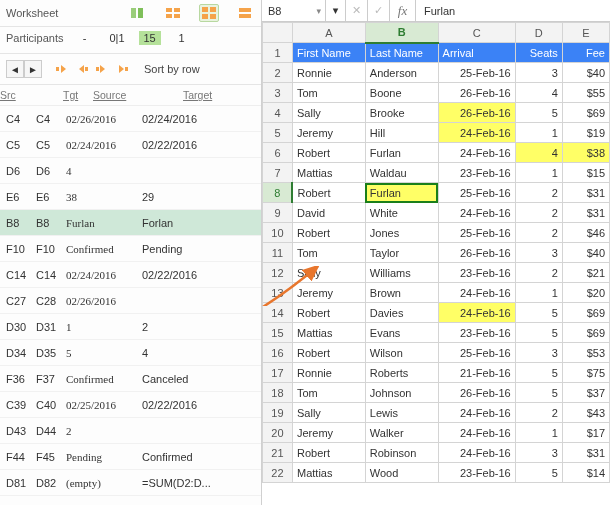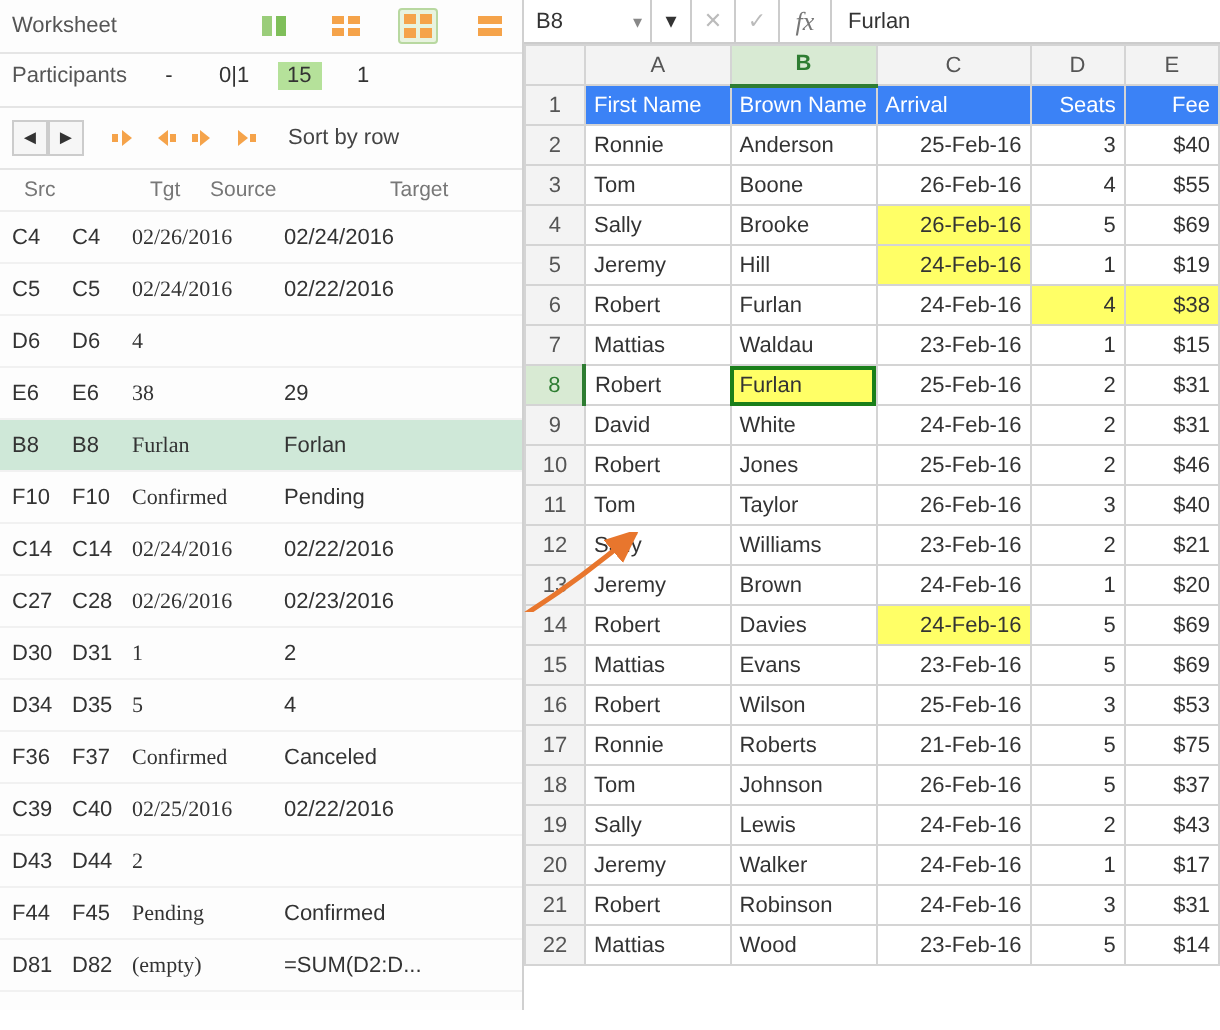--- a/index.html
+++ b/index.html
@@ -15,21 +15,21 @@
   .iconbtn.active { background:#e8f3df; border-color:#b8d8a0;}
   .stats-row { display:flex; align-items:center; gap:10px; padding:4px 6px 8px; border-bottom:1px solid #e5e5e5;}
   .stats-label { color:#555;}
   .stat { min-width:22px; text-align:center; padding:1px 4px; font-size:11px;}
   .stat.green { background:#b5e19a; }
   .nav-row { display:flex; align-items:center; gap:4px; padding:6px; border-bottom:1px solid #e5e5e5;}
   .nav-arrows { display:flex; gap:0; margin-right:8px;}
   .nav-arrow { width:18px; height:18px; background:#f6f6f6; border:1px solid #ccc; display:flex; align-items:center; justify-content:center; font-size:10px; color:#333;}
   .sm-ico { width:16px; height:16px; display:flex; align-items:center; justify-content:center;}
   .sort-label { margin-left:10px; color:#444;}
-  .diff-head { display:flex; padding:4px 0 4px 12px; border-bottom:1px solid #eee; color:#777; font-size:10.5px;}
+  .diff-head { display:flex; padding:4px 0 4px 0; border-bottom:1px solid #eee; color:#777; font-size:10.5px;text-decoration:underline;}
   .diff-head .c1{width:30px;} .diff-head .c2{width:30px;margin-left:33px;} .diff-head .c3{width:90px;} .diff-head .c4{flex:1;}
   .diff-body { overflow:hidden; flex:1;}
   .diff-row { display:flex; padding:4px 0 4px 6px; border-bottom:1px solid #f1f1f1; font-size:11px; height:26px; align-items:center;}
   .diff-row .c1{width:30px;} .diff-row .c2{width:30px;} .diff-row .c3{width:76px;font-family:Liberation Serif, serif;} .diff-row .c4{flex:1; padding-right:4px;}
   .diff-row.sel { background:#cfe8d8; }
 
   
   .fbar { display:flex; align-items:stretch; height:22px; border-bottom:1px solid #ccc;}
   .fbar-cell { border-right:1px solid #ccc; display:flex; align-items:center; justify-content:center; padding:0 6px; background:#fff;}
   .namebox { width:64px; justify-content:flex-start; font-size:11px; position:relative;}
@@ -182,21 +182,20 @@
         <div class="diff-row">
           <span class="c1">C14</span>
           <span class="c2">C14</span>
           <span class="c3">02/24/2016</span>
           <span class="c4">02/22/2016</span>
         </div>
         <div class="diff-row">
           <span class="c1">C27</span>
           <span class="c2">C28</span>
           <span class="c3">02/26/2016</span>
-          <span class="c4">02/23/2016</span>
         </div>
         <div class="diff-row">
           <span class="c1">D30</span>
           <span class="c2">D31</span>
           <span class="c3">1</span>
           <span class="c4">2</span>
         </div>
         <div class="diff-row">
           <span class="c1">D34</span>
           <span class="c2">D35</span>
@@ -268,21 +267,21 @@
               <th class="sel-col">B</th>
               <th>C</th>
               <th>D</th>
               <th>E</th>
             </tr>
           </thead>
         <tbody id="grid-body">
             <tr class="hdr-row">
               <th>1</th>
               <td>First Name</td>
-              <td>Brown Name</td>
+              <td>Last Name</td>
               <td>Arrival</td>
               <td class="num">Seats</td>
               <td class="num">Fee</td>
             </tr>
             <tr>
               <th>2</th>
               <td class="">Ronnie</td>
               <td class="">Anderson</td>
               <td class="num">25-Feb-16</td>
               <td class="num">3</td>

